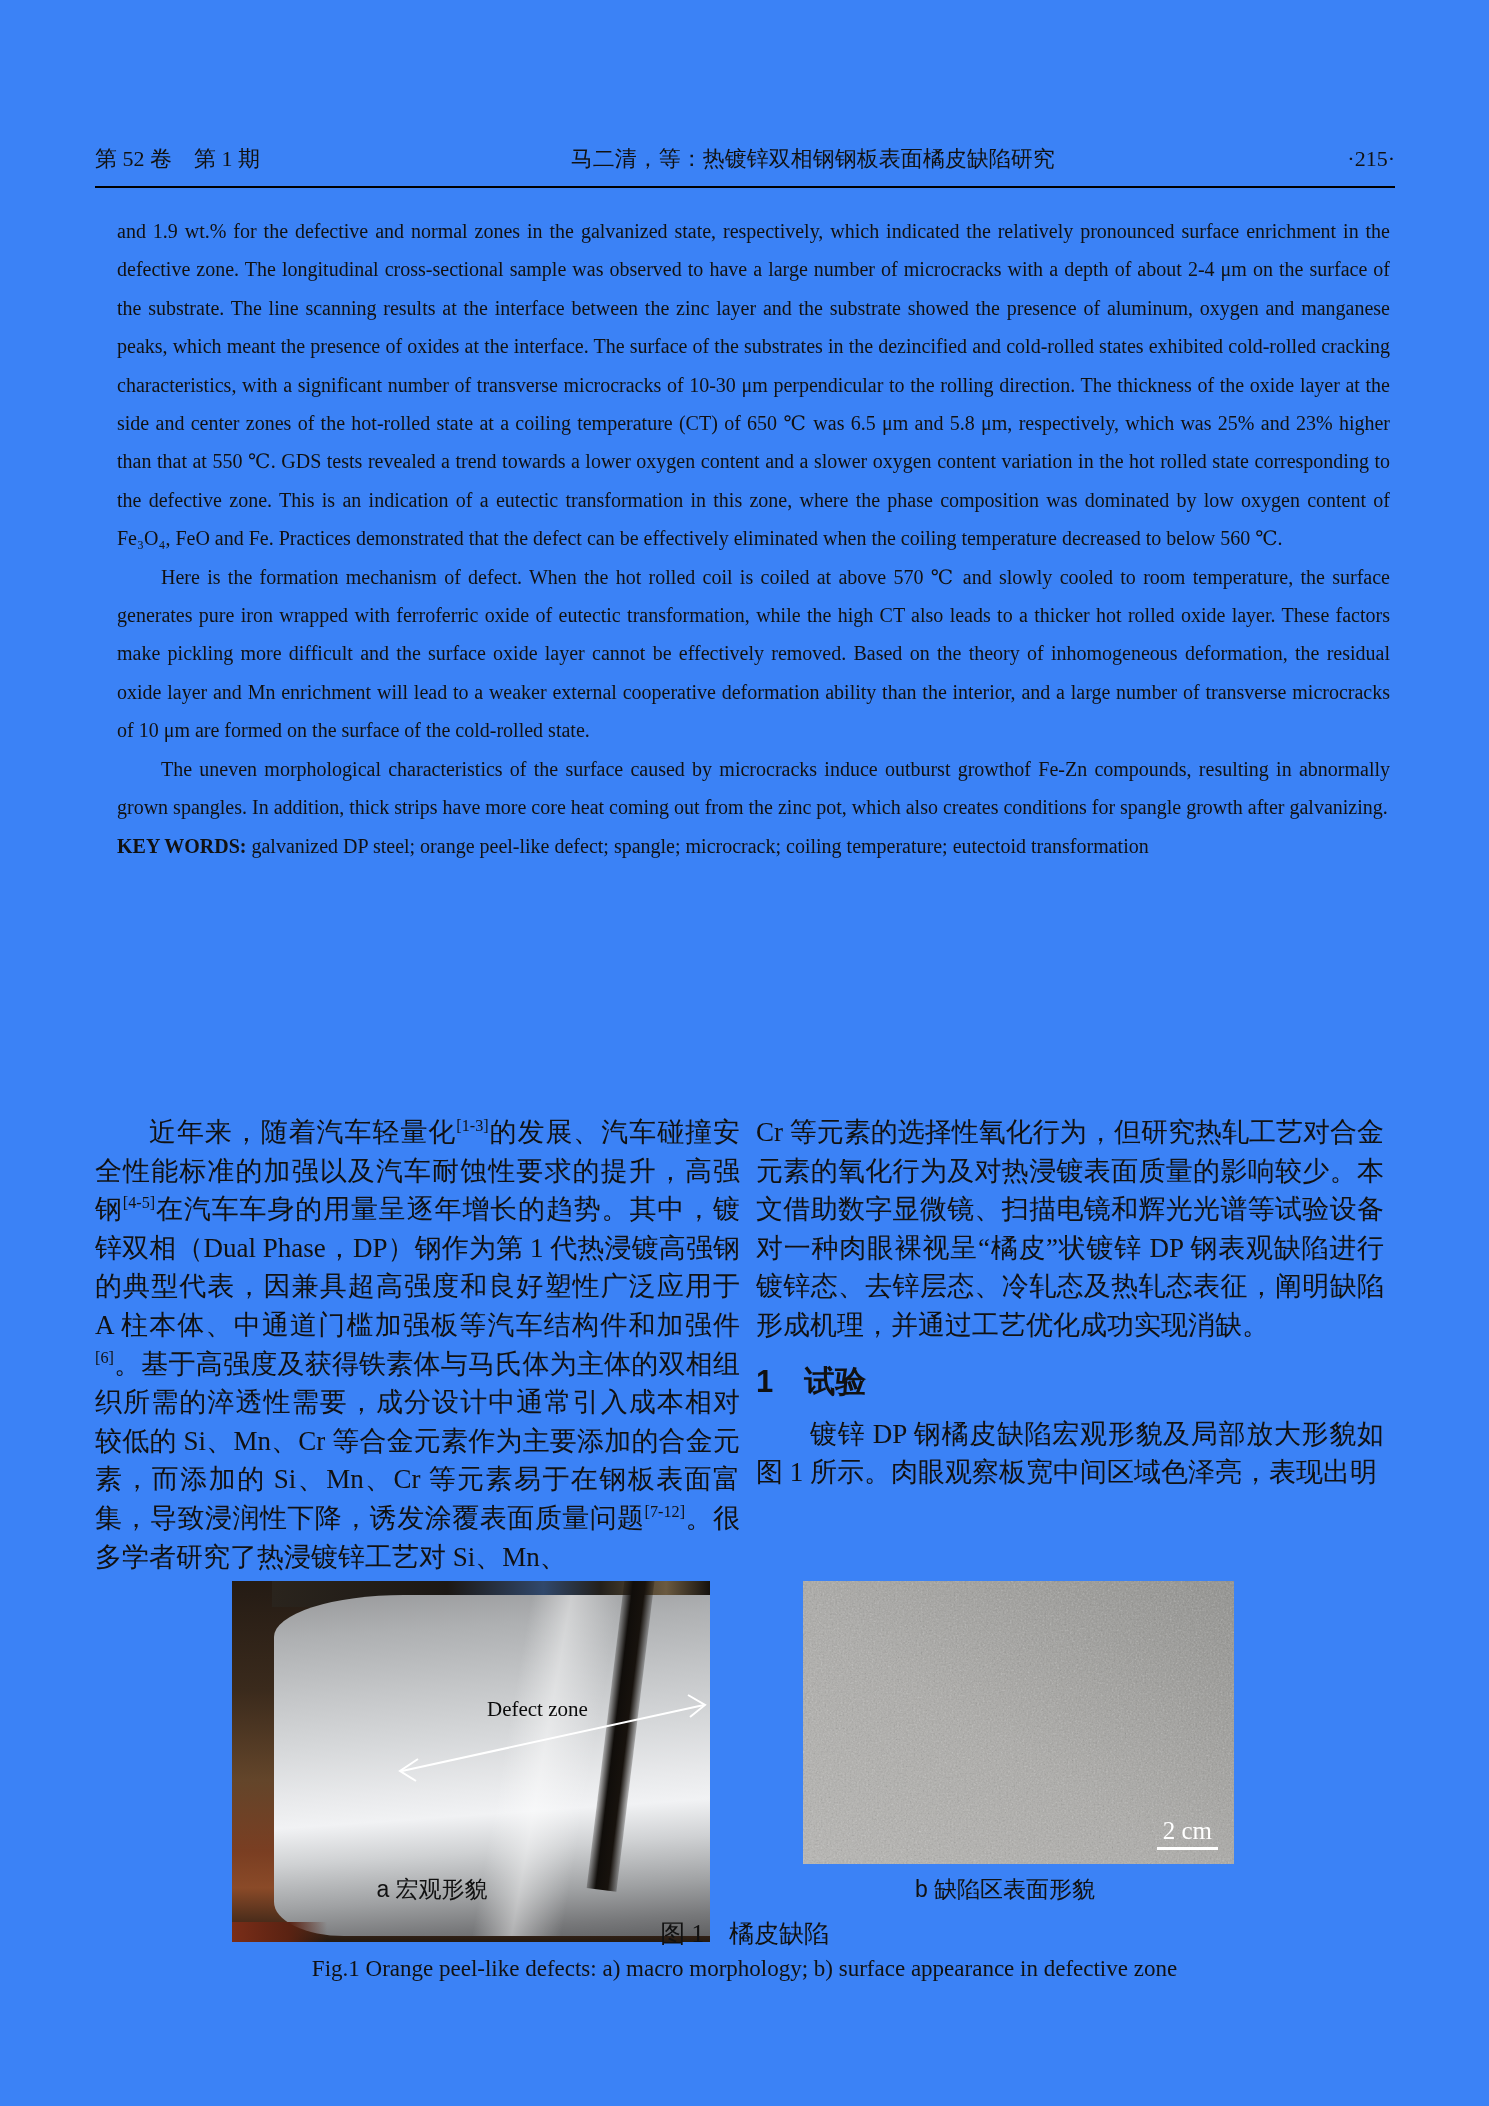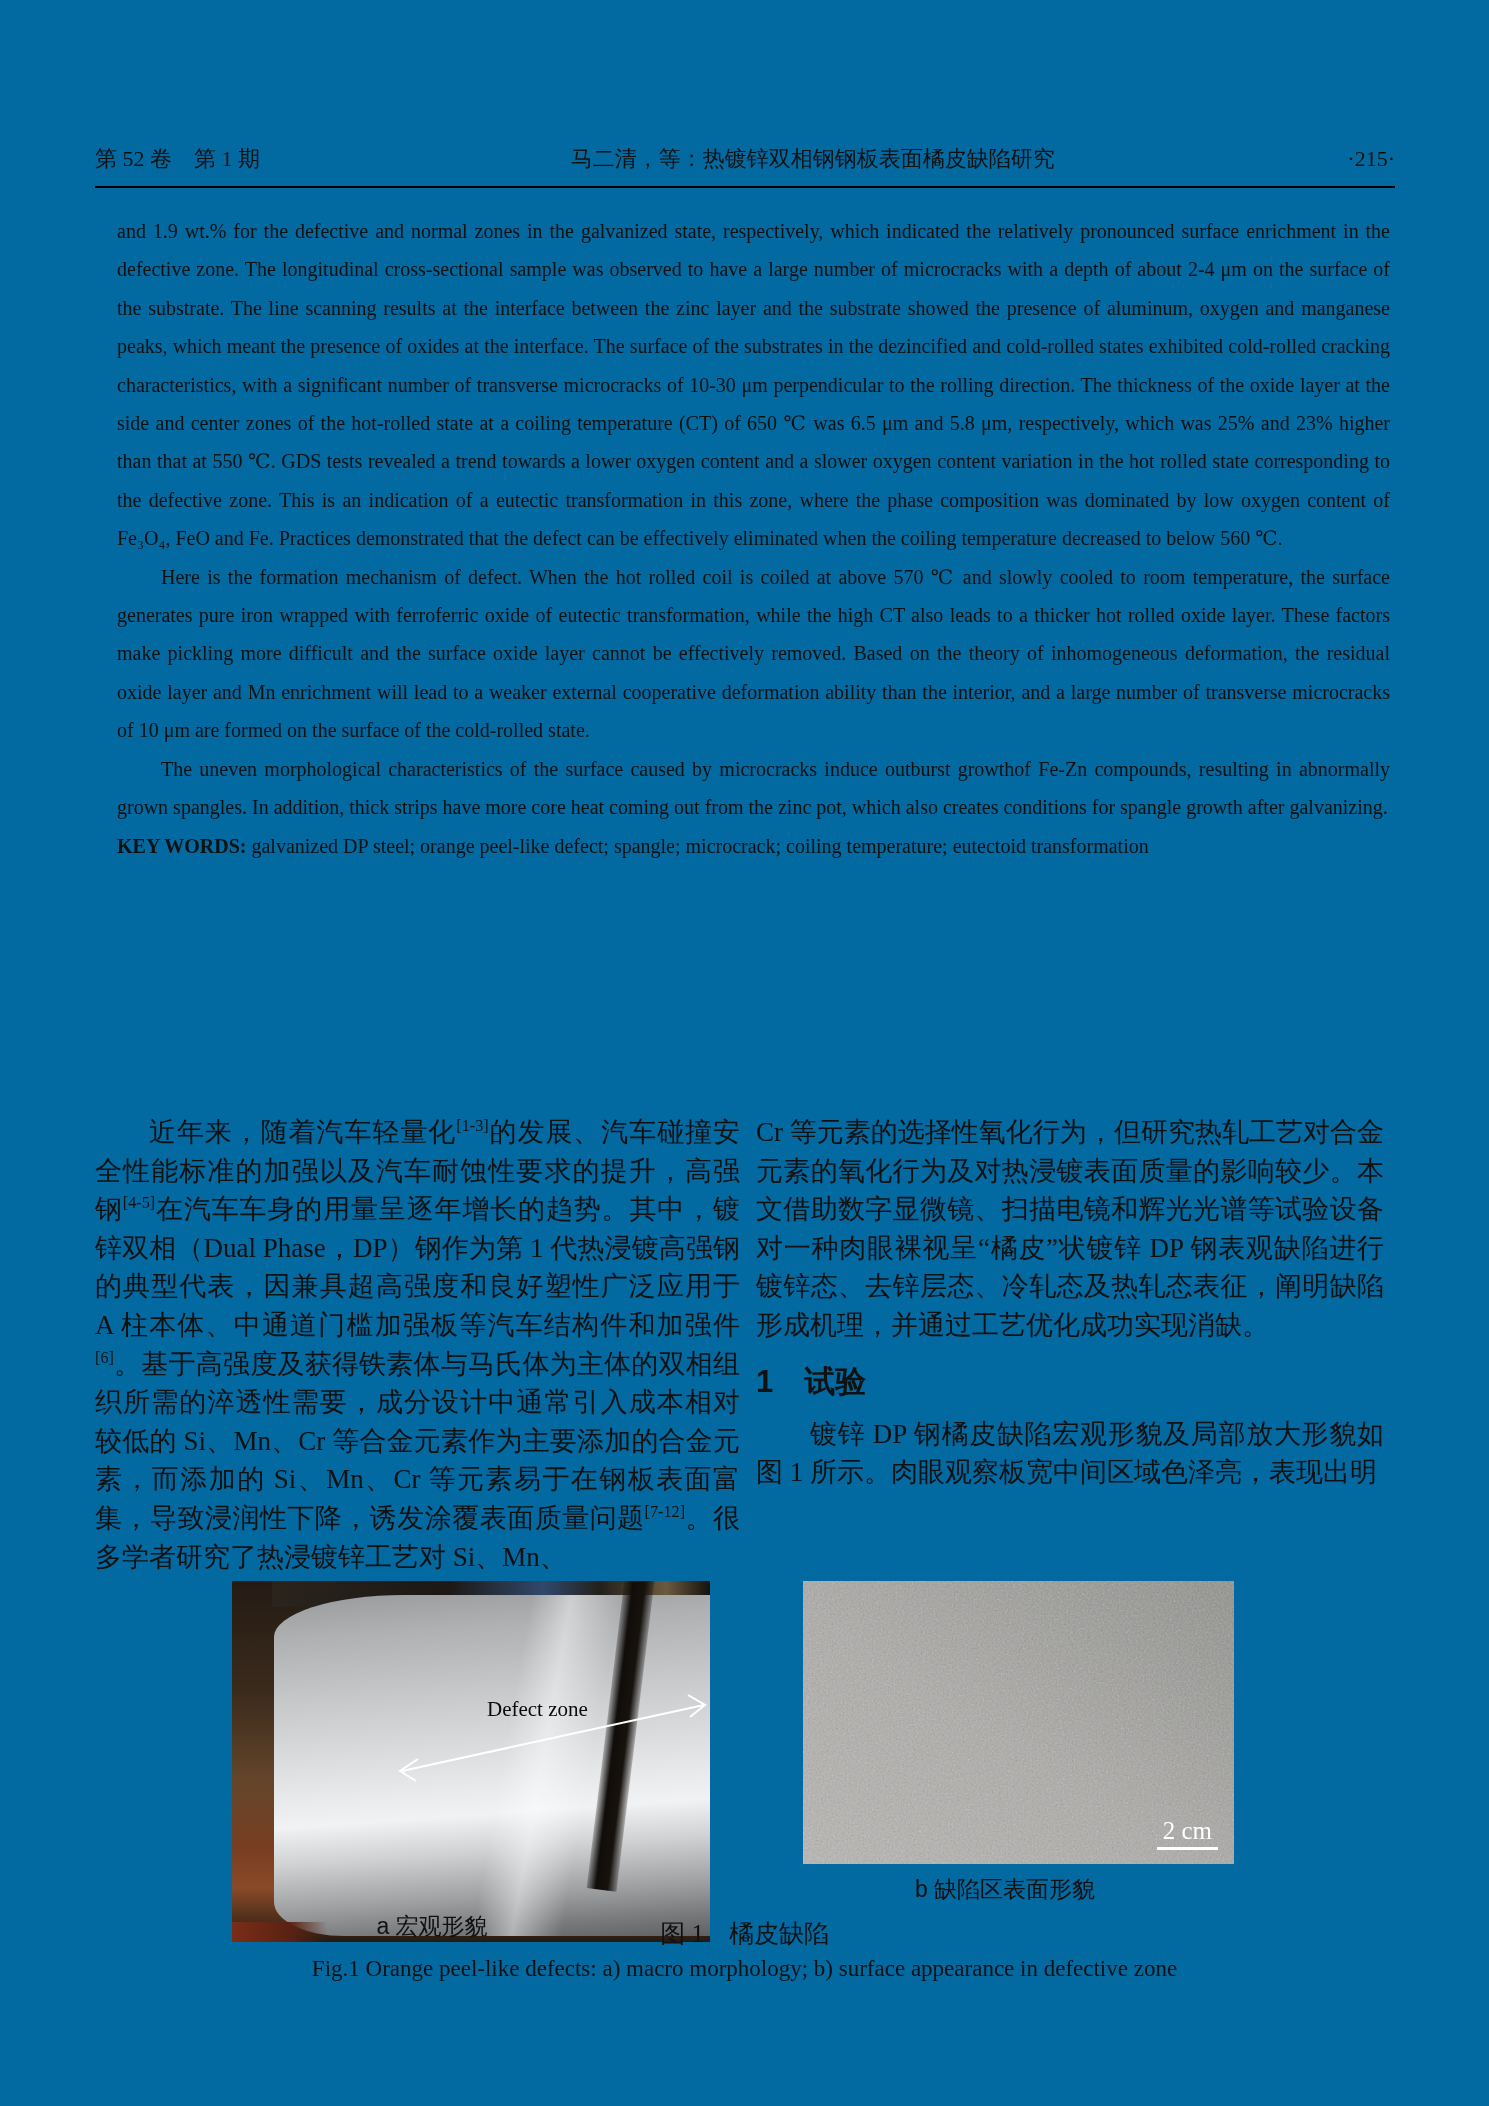--- a/index.html
+++ b/index.html
@@ -1,18 +1,18 @@
 <!DOCTYPE html>
 <html><head>
 <meta charset="utf-8">
 <style>
   * { margin:0; padding:0; box-sizing:border-box; }
   html,body { background:#ffffff; }
   .page {
-    position:relative; width:1489px; height:2106px; background:#0369a1;
+    position:relative; width:1489px; height:2106px; background:#3b82f6;
     font-family:"Liberation Serif","DejaVu Serif",serif; color:#111;
     overflow:hidden;
   }
   
   .hdr {
     position:absolute; left:95px; right:94px; top:144px;
     display:flex; justify-content:space-between; align-items:baseline;
     font-size:22px;
   }
   .hdr .mid { flex:1; text-align:center; padding-left:18px; }
@@ -76,21 +76,21 @@
   .pb-scale {
     position:absolute; right:16px; bottom:14px; color:#ffffff; font-size:25px;
     font-family:"Liberation Serif",serif; text-align:center;
     border-bottom:3px solid #ffffff; padding:0 6px 2px 6px; line-height:28px;
   }
   .cap-sub {
     position:absolute; top:293px; font-size:23px;
     font-family:"Liberation Sans","DejaVu Sans",sans-serif; color:#111;
     text-align:center; width:400px;
   }
-  .cap-a { left:232px;margin-top:37px; }
+  .cap-a { left:232px; }
   .cap-b { left:805px; }
   .cap-cn { position:absolute; left:0; top:336px; width:1489px; text-align:center; font-size:25px; }
   .cap-en { position:absolute; left:0; top:375px; width:1489px; text-align:center; font-size:23px; }
 </style>
 </head>
 <body>
 
 <div class="page">
 
   <div class="hdr">

